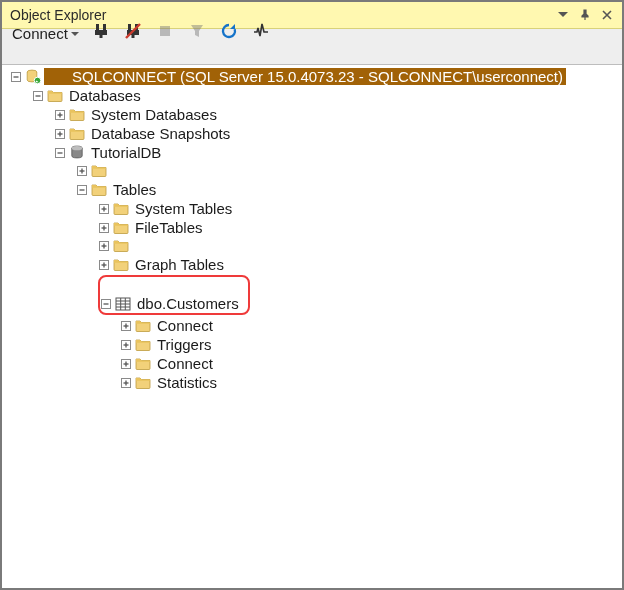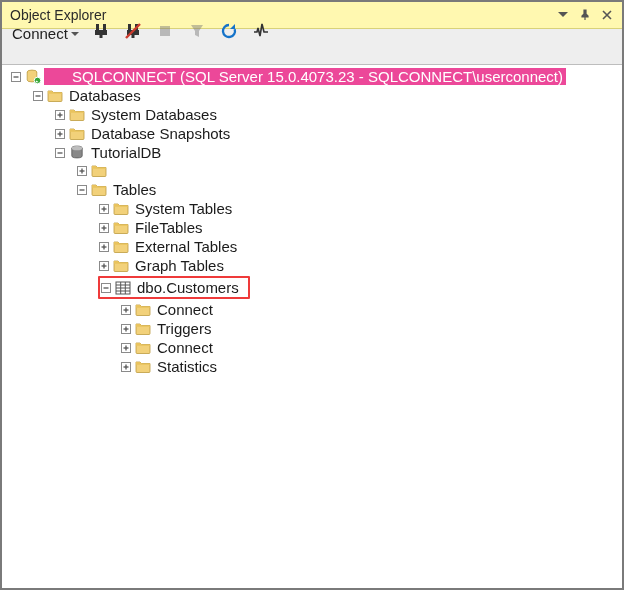--- a/index.html
+++ b/index.html
@@ -87,28 +87,28 @@
   }
   .node .exp svg{ width:10px; height:10px; display:block; }
   .node .ico {
     width:18px; height:16px;
     display:flex; align-items:center; justify-content:center;
     flex:0 0 18px;
   }
   .node .ico svg{ display:block; }
   .node .label { padding: 0 3px; cursor:default; }
   .node.selected .label {
-    background:#ec4899;
+    background:#a16207;
     color:#fff;
     padding-left:28px;
   }
   .highlight-box {
     border: 2.5px solid #ef3a3a;
-    border-radius: 1px;
-    padding: 0 4px 0 0;
+    border-radius: 8px;
+    padding: 17px 4px 0 0;
     margin: 1px 0;
     display:inline-flex;
   }
   
   .in0{padding-left:2px}
   .in1{padding-left:24px}
   .in2{padding-left:46px}
   .in3{padding-left:68px}
   .in4{padding-left:90px}
   .in5{padding-left:112px}
@@ -358,21 +358,20 @@
       <span class="exp">
           <svg viewBox="0 0 10 10">
             <use href="#exp-plus"></use>
           </svg>
         </span>
       <span class="ico">
           <svg width="16" height="16" viewBox="0 0 16 16">
             <use href="#ico-folder"></use>
           </svg>
         </span>
-      <span class="label">External Tables</span>
     </div>
 
     <div class="node in4">
       <span class="exp">
           <svg viewBox="0 0 10 10">
             <use href="#exp-plus"></use>
           </svg>
         </span>
       <span class="ico">
           <svg width="16" height="16" viewBox="0 0 16 16">

